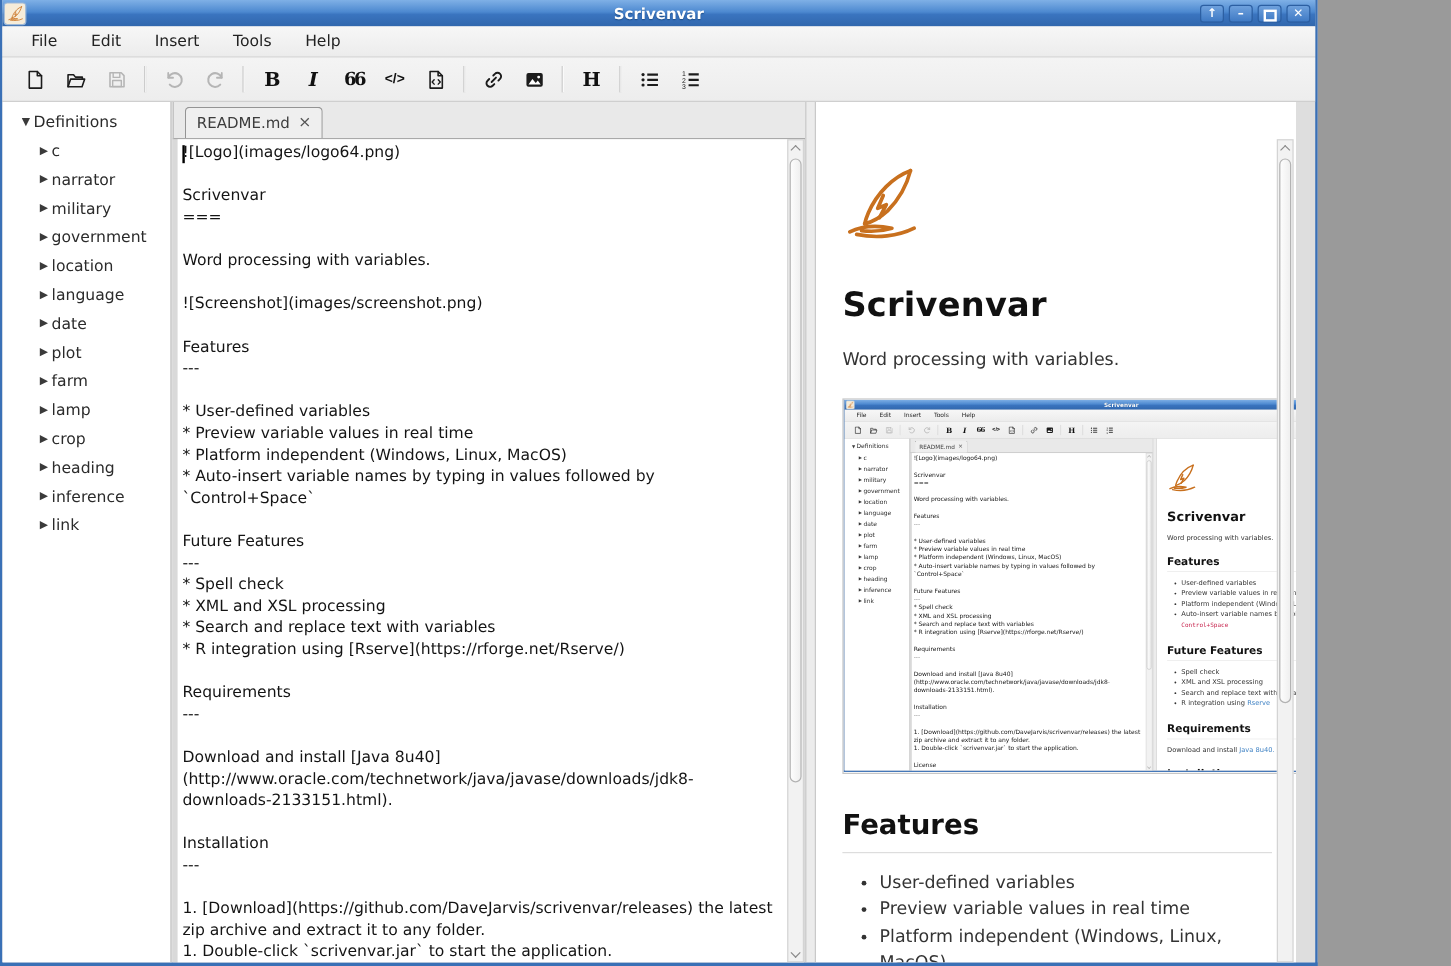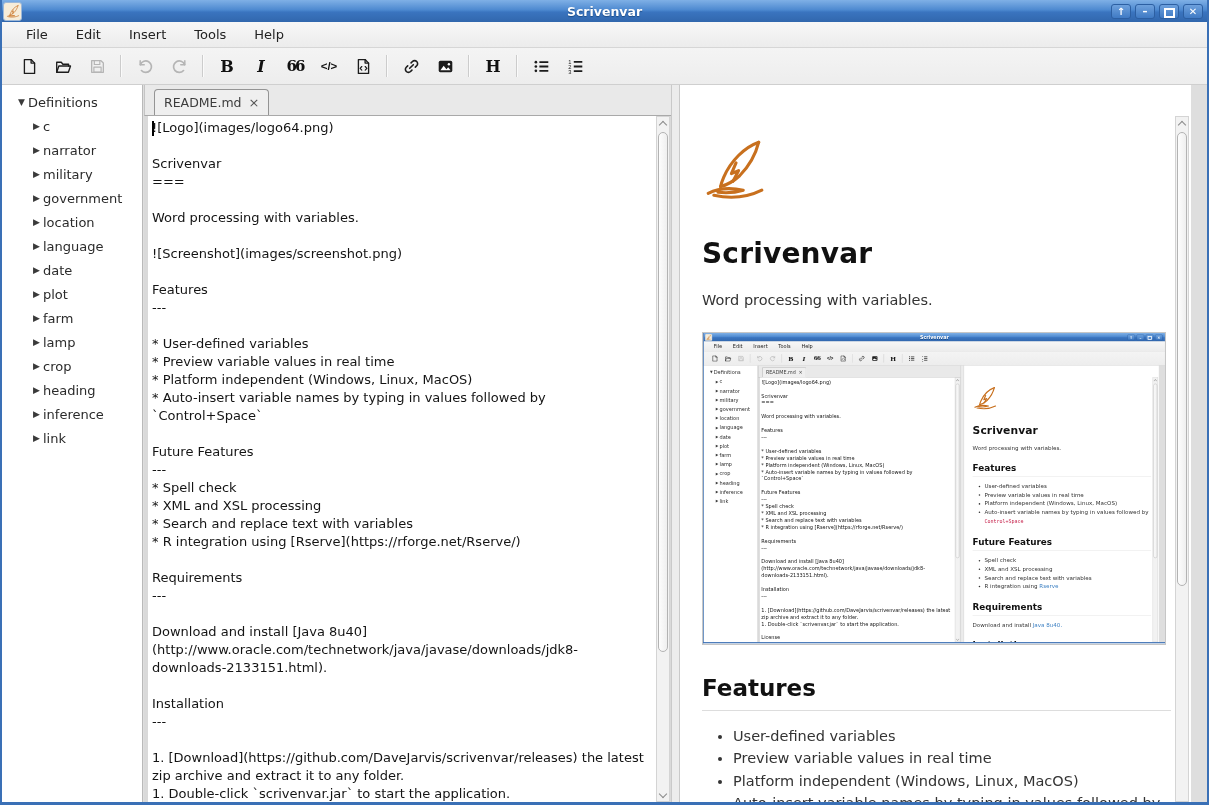--- a/index.html
+++ b/index.html
@@ -1,16 +1,16 @@
 <!DOCTYPE html>
 <html><head>
 <meta charset="utf-8">
 <style>
   html,body{margin:0;padding:0;background:#9a9a9a;font-family:"DejaVu Sans","Liberation Sans",sans-serif;}
-  .app{position:relative;width:1209px;height:805px;background:#e4e4e4;overflow:hidden;
+  .app{position:relative;width:1098px;height:805px;background:#e4e4e4;overflow:hidden;
        border-left:2px solid #3a70b6;border-right:2px solid #3a70b6;border-bottom:3px solid #3a70b6;box-sizing:border-box;}
   .app.mini{width:1205px;height:808px;}
 
   
   .titlebar{position:absolute;left:-2px;top:0;right:-2px;height:22px;
     background:linear-gradient(#7fb0e6 0%,#4d89d0 45%,#3a74bf 55%,#3167ad 100%);
     display:flex;align-items:center;}
   .appicon{width:17px;height:17px;margin-left:3px;background:#f6ecd9;border:1px solid #9db8d8;border-radius:3px;
     display:flex;align-items:center;justify-content:center;overflow:hidden;}
   .appicon-inner{width:14px;height:14px;display:block;}

